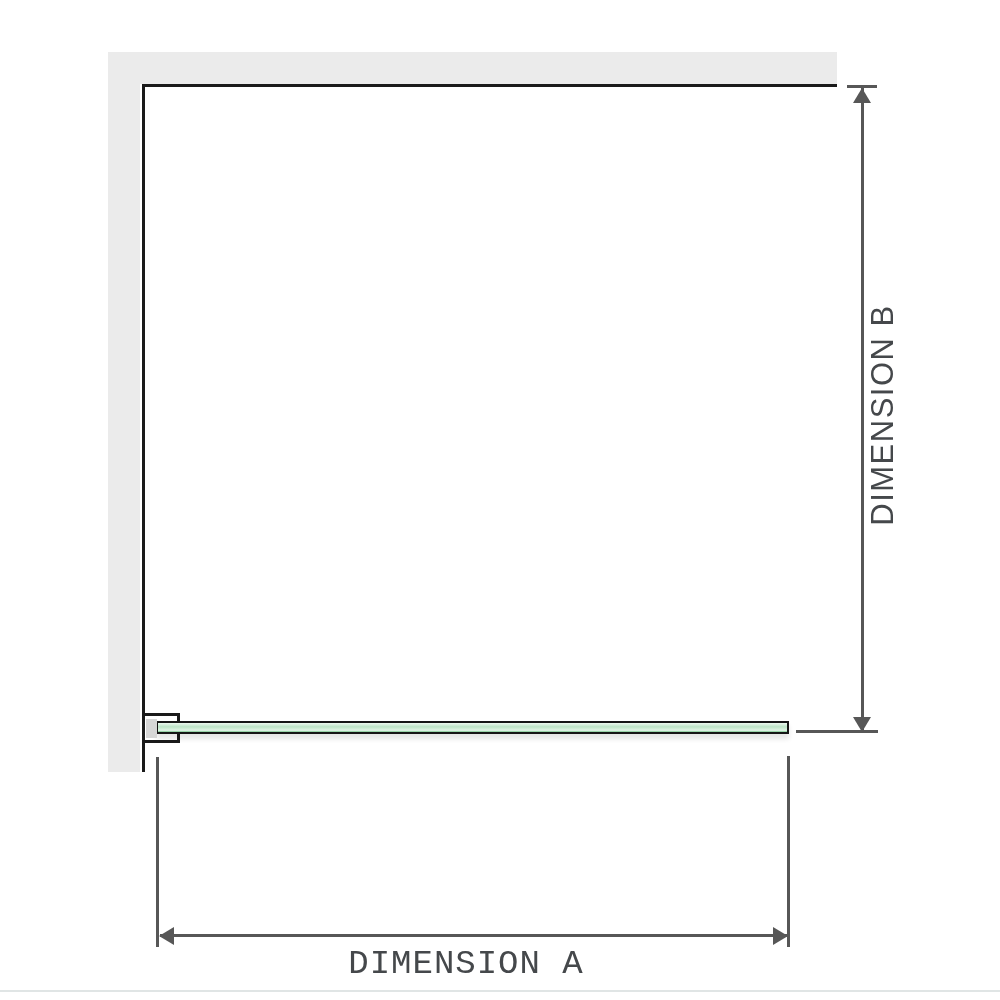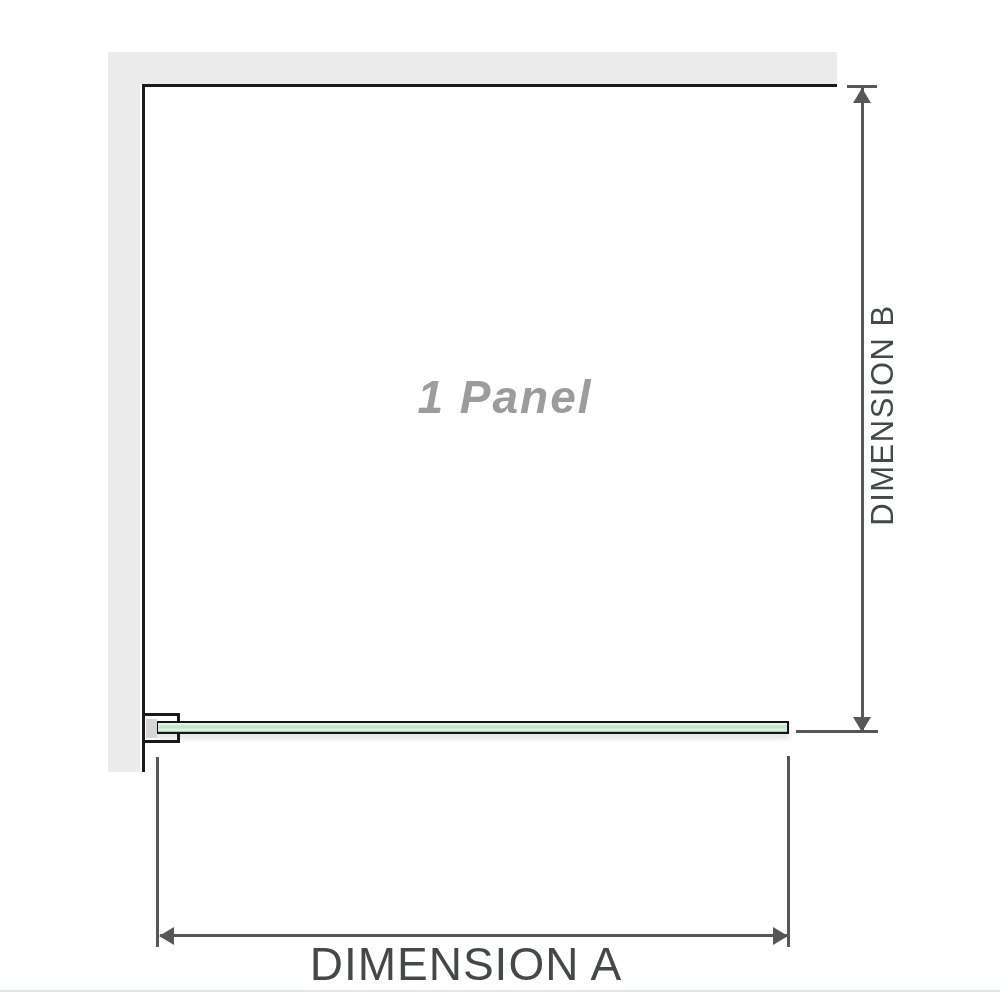--- a/index.html
+++ b/index.html
@@ -117,40 +117,40 @@
   }
   .arrow-right {
     left: 773px; top: 927px; width: 0; height: 0;
     border-top: 9px solid transparent;
     border-bottom: 9px solid transparent;
     border-left: 15px solid var(--dimension, #575757);
   }
   .dim-a-label {
     left: 466px; top: 964px;
     transform: translate(-50%, -50%);
-    font-size: 46px;
+    font-size: 34px;
     letter-spacing: 1px;
+    font-family: Liberation Mono, monospace;
   }
 
   
   .baseline {
     left: 0; top: 990px; width: 1000px; height: 2px;
     background: var(--baseline, #e0e5e5);
   }
 </style>
 </head>
 <body>
 
 <div class="canvas">
 
   <div class="abs wall-top"></div>
   <div class="abs wall-left"></div>
 
   <div class="abs panel-area"></div>
-  <div class="abs panel-label">1 Panel</div>
 
   <div class="abs wall-bracket"></div>
   <div class="abs bracket-pad"></div>
   <div class="abs glass-bar"></div>
 
   <div class="abs dim-line dim-b-tick-top"></div>
   <div class="abs dim-line dim-b-line"></div>
   <div class="abs arrow-up"></div>
   <div class="abs arrow-down"></div>
   <div class="abs dim-line dim-b-tick-bottom"></div>

